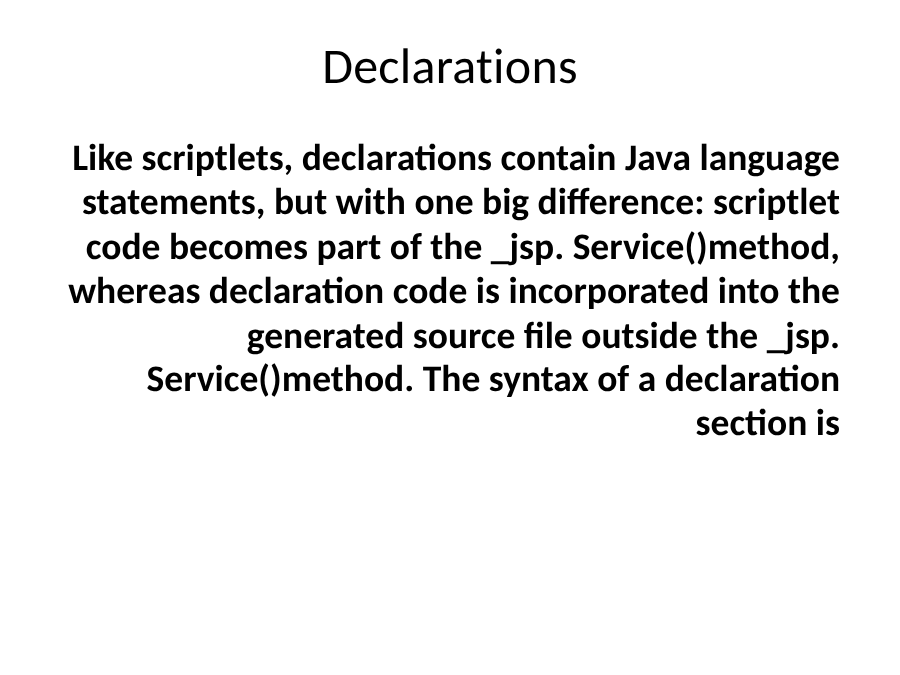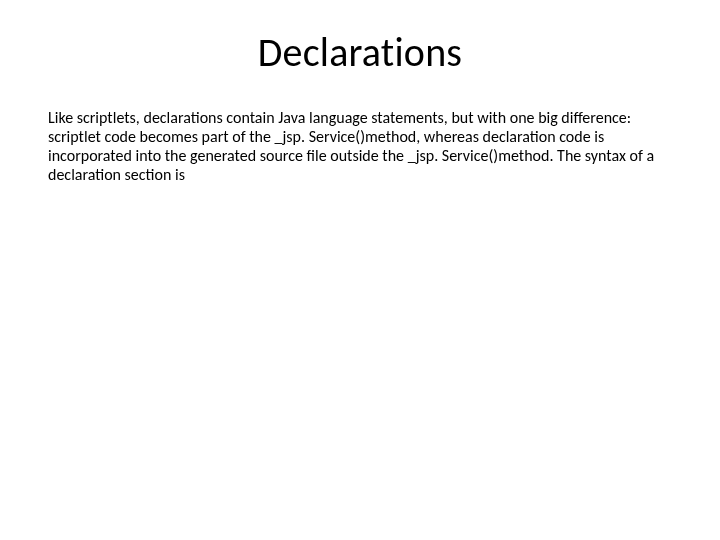--- a/index.html
+++ b/index.html
@@ -19,23 +19,24 @@
     padding: 20px 48px 0 48px;
   }
   .title {
     text-align: center;
     font-size: 40px;
     font-weight: 400;
     margin: 8px 0 32px 0;
     letter-spacing: 0.2px;
   }
   .body {
-    font-size: 16px;
+    font-size: 30px;
     line-height: 1.18;
-    font-weight: 400;
+    font-weight: 700;
+    text-align: right;
   }
 </style>
 </head>
 <body>
 
 <div class="slide">
   <div class="title">Declarations</div>
   <div class="body">
     <span>Like scriptlets, declarations contain Java language statements, but with one big difference: scriptlet code becomes part of the _jsp. Service()method, whereas declaration code is incorporated into the generated source file outside the _jsp. Service()method. The syntax of a declaration section is</span><br>
   </div>

